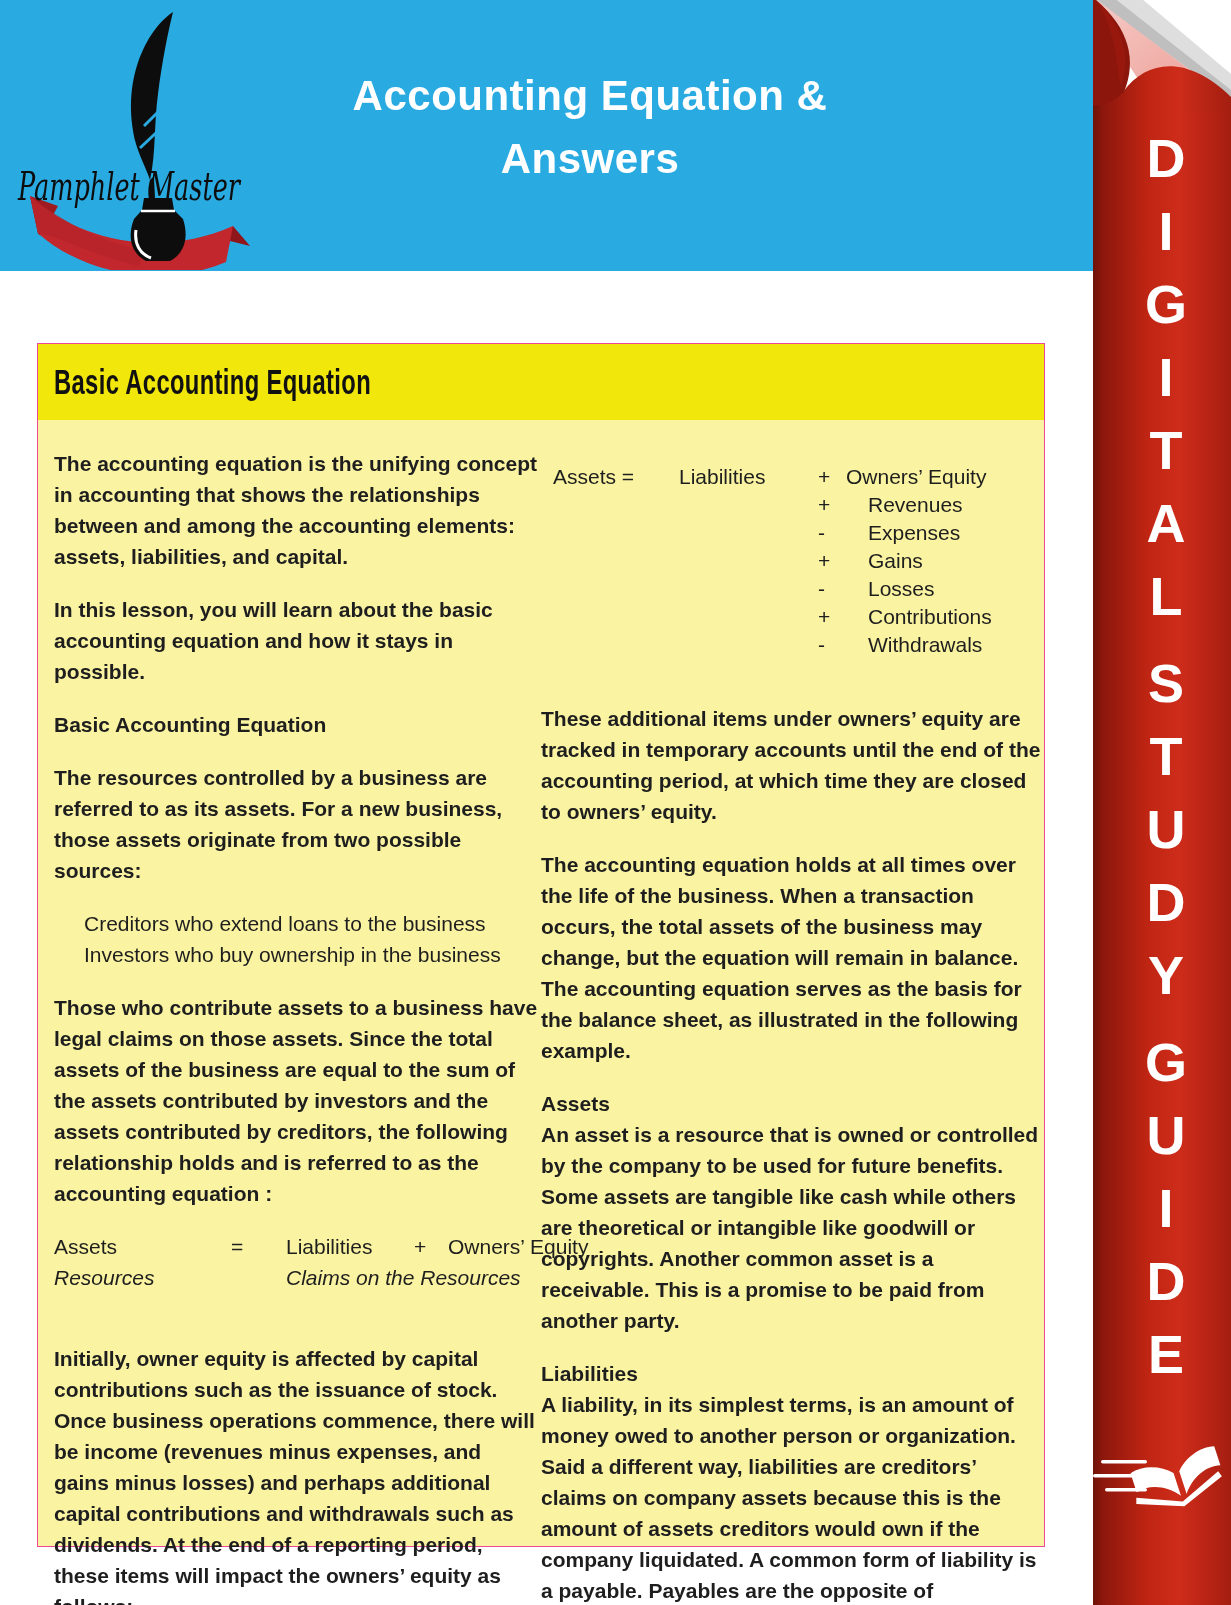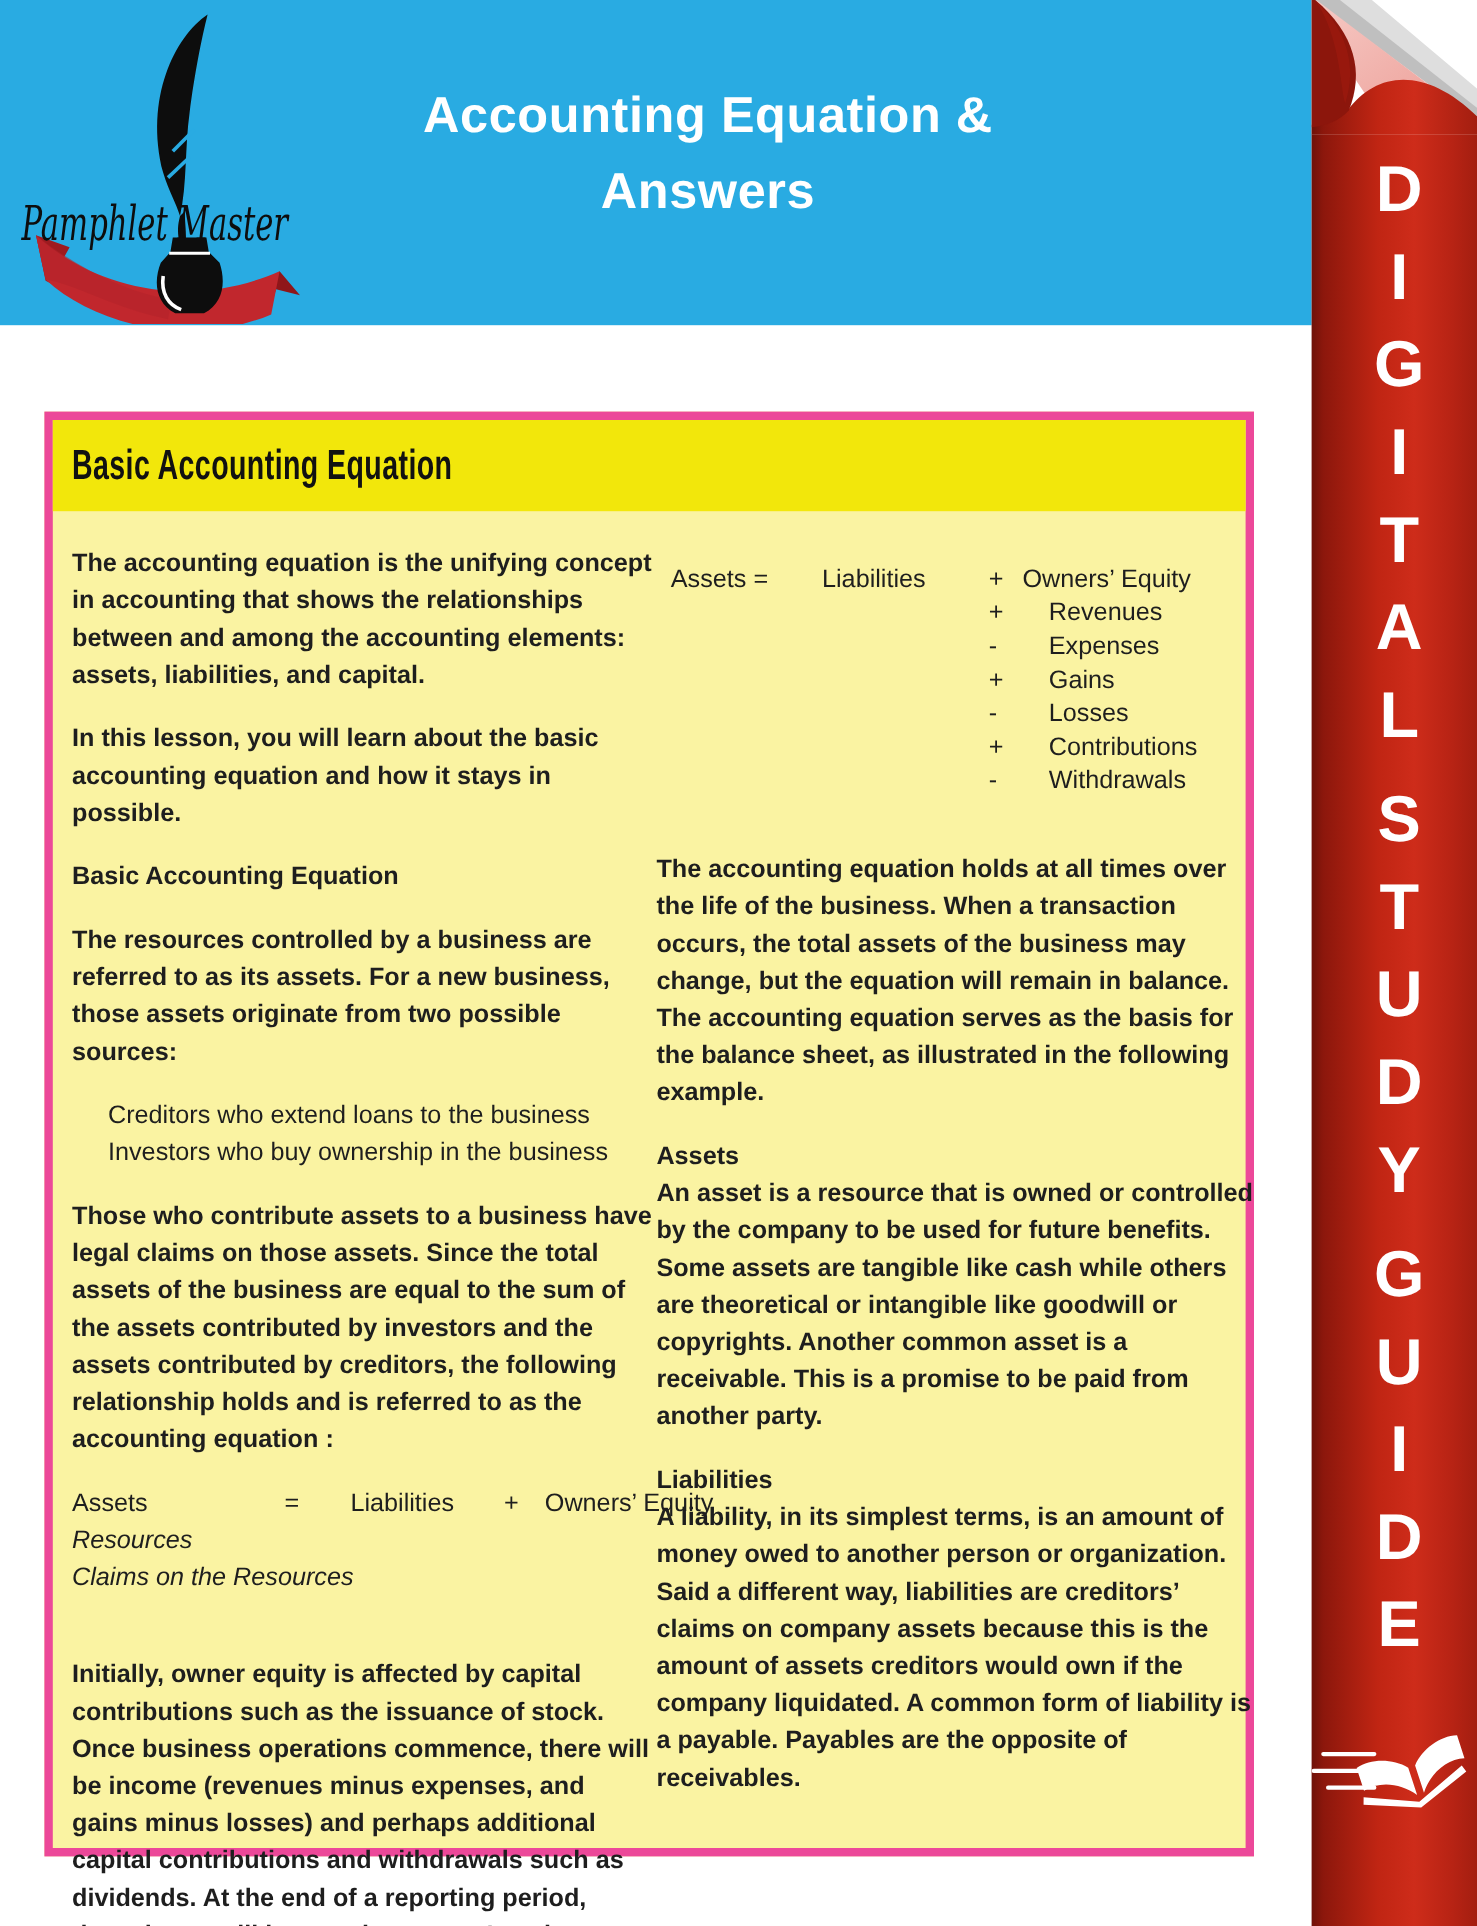--- a/index.html
+++ b/index.html
@@ -12,21 +12,21 @@
   .top-banner { position:absolute; left:0; top:0; width:1093px; height:271px; background:#29abe2; }
   .logo-svg { position:absolute; left:8px; top:4px; width:252px; height:266px; }
   .title-wrap {
     position:absolute; left:140px; top:64px; width:900px; text-align:center;
     color:#ffffff; font-weight:bold; font-size:42px; line-height:63px; letter-spacing:0.5px;
   }
 
   
   .content-box {
     position:absolute; left:37px; top:343px; width:1008px; height:1204px;
-    background:#faf3a2; border:7px solid #ec4899; box-sizing:border-box;
+    background:#faf3a2; border:1px solid #ec4899; box-sizing:border-box;
   }
   .section-header { background:#f2e70b; height:76px; padding-left:16px; display:flex; align-items:center; }
   .section-header .squeeze {
     display:inline-block; font-weight:bold; font-size:35px; color:#111;
     transform:scaleX(0.68); transform-origin:left center; white-space:nowrap; letter-spacing:0.5px;
   }
   .columns { display:flex; padding:28px 6px 0 16px; font-size:21px; line-height:31px; }
   .col-left  { width:487px; flex:none; }
   .col-right { width:501px; flex:none; margin-left:0; }
   .columns p { margin:0 0 22px 0;font-weight:bold; }
@@ -35,21 +35,21 @@
   .tight { margin-bottom:0 !important; }
   .mt10 { margin-top:10px; }
 
   
   .eq-left { margin:0 0 50px 0; }
   .eqL-row1 { display:flex; white-space:nowrap; }
   .eqL-row1 .c1 { width:177px; flex:none; }
   .eqL-row1 .c2 { width:55px;  flex:none; }
   .eqL-row1 .c3 { width:128px; flex:none; }
   .eqL-row1 .c4 { width:34px;  flex:none; }
-  .eqL-row2 { display:flex; font-style:italic; white-space:nowrap;flex-direction:column; }
+  .eqL-row2 { display:flex; font-style:italic; white-space:nowrap; }
   .eqL-row2 .c1 { width:232px; flex:none; }
 
   
   .eq-right { margin:15px 0 44px 0; line-height:28px; }
   .eqR-row1 { display:flex; padding-left:12px; white-space:nowrap; }
   .eqR-row1 .a { width:126px; flex:none; }
   .eqR-row1 .l { width:139px; flex:none; }
   .eqR-row1 .s { width:28px;  flex:none; }
   .eqR-row  { display:flex; padding-left:277px; white-space:nowrap; }
   .eqR-row .s { width:50px; flex:none; }
@@ -168,20 +168,21 @@
           <div class="eqR-row">
             <span class="s">+</span>
             <span>Contributions</span>
           </div>
           <div class="eqR-row">
             <span class="s">-</span>
             <span>Withdrawals</span>
           </div>
         </div>
 
+        <p>These additional items under owners’ equity are tracked in temporary accounts until the end of the accounting period, at which time they are closed to owners’ equity.</p>
         <p>The accounting equation holds at all times over the life of the business. When a transaction occurs, the total assets of the business may change, but the equation will remain in balance. The accounting equation serves as the basis for the balance sheet, as illustrated in the following example.</p>
 
         <p class="tight">Assets</p>
         <p>An asset is a resource that is owned or controlled by the company to be used for future benefits. Some assets are tangible like cash while others are theoretical or intangible like goodwill or copyrights. Another common asset is a receivable. This is a promise to be paid from another party.</p>
 
         <p class="tight mt10">Liabilities</p>
         <p>A liability, in its simplest terms, is an amount of money owed to another person or organization. Said a different way, liabilities are creditors’ claims on company assets because this is the amount of assets creditors would own if the company liquidated. A common form of liability is a payable. Payables are the opposite of receivables.</p>
       </div>
     </div>
   </section>

